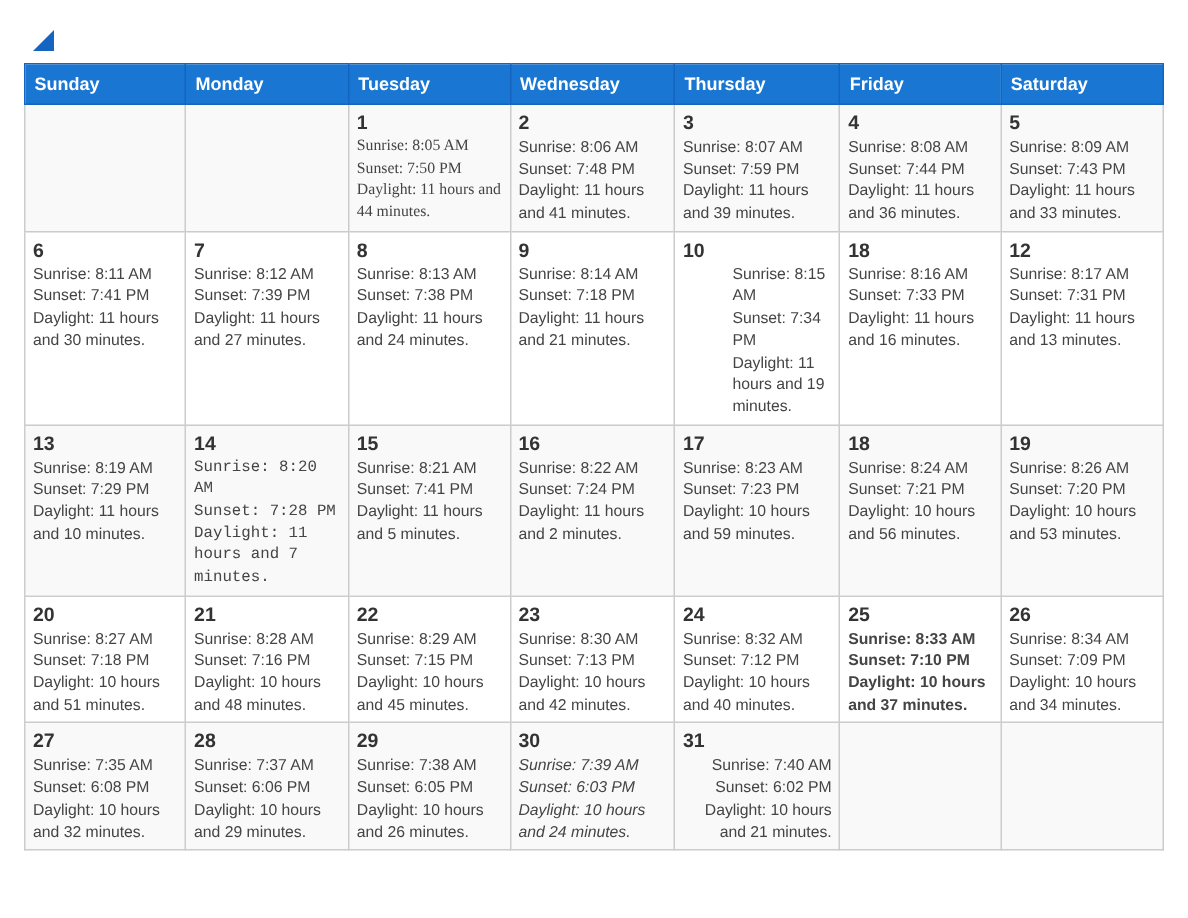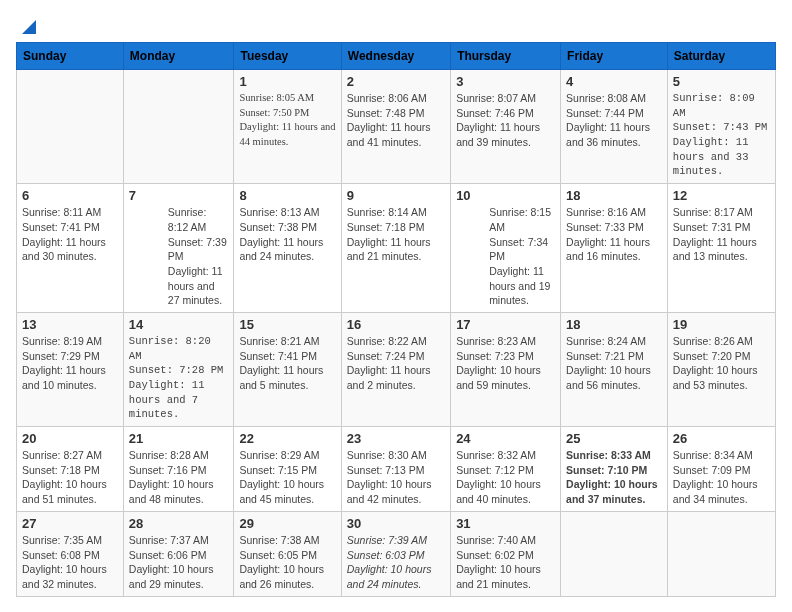--- a/index.html
+++ b/index.html
@@ -32,21 +32,21 @@
       font-size: 16px;
       color: #555;
     }
     .calendar-table {
       width: 100%;
       border-collapse: collapse;
       font-size: 11px;
     }
     .calendar-table thead tr th {
       background-color: #1976d2;
-      color: #000000;
+      color: #ffffff;
       text-align: left;
       padding: 6px 6px;
       font-size: 12px;
       font-weight: bold;
       border: 1px solid #1565c0;
     }
     .calendar-table tbody tr td {
       border: 1px solid #ccc;
       vertical-align: top;
       padding: 4px 5px;
@@ -120,46 +120,46 @@
         </td>
         <td>
           <span class="day-number">2</span>
           <div class="day-info" style="white-space: pre-line;">Sunrise: 8:06 AM
 Sunset: 7:48 PM
 Daylight: 11 hours and 41 minutes.</div>
         </td>
         <td>
           <span class="day-number">3</span>
           <div class="day-info" style="white-space: pre-line;">Sunrise: 8:07 AM
-Sunset: 7:46 PM
+Sunset: 7:59 PM
 Daylight: 11 hours and 39 minutes.</div>
         </td>
         <td>
           <span class="day-number">4</span>
           <div class="day-info" style="white-space: pre-line;">Sunrise: 8:08 AM
 Sunset: 7:44 PM
 Daylight: 11 hours and 36 minutes.</div>
         </td>
         <td>
           <span class="day-number">5</span>
-          <div class="day-info" style="white-space: pre-line; font-family: Liberation Mono, monospace;">Sunrise: 8:09 AM
+          <div class="day-info" style="white-space: pre-line;">Sunrise: 8:09 AM
 Sunset: 7:43 PM
 Daylight: 11 hours and 33 minutes.</div>
         </td>
       </tr>
       <tr>
         <td>
           <span class="day-number">6</span>
           <div class="day-info" style="white-space: pre-line;">Sunrise: 8:11 AM
 Sunset: 7:41 PM
 Daylight: 11 hours and 30 minutes.</div>
         </td>
         <td>
           <span class="day-number">7</span>
-          <div class="day-info" style="white-space: pre-line; margin-left: 39px;">Sunrise: 8:12 AM
+          <div class="day-info" style="white-space: pre-line;">Sunrise: 8:12 AM
 Sunset: 7:39 PM
 Daylight: 11 hours and 27 minutes.</div>
         </td>
         <td>
           <span class="day-number">8</span>
           <div class="day-info" style="white-space: pre-line;">Sunrise: 8:13 AM
 Sunset: 7:38 PM
 Daylight: 11 hours and 24 minutes.</div>
         </td>
         <td>
@@ -295,21 +295,21 @@
 Daylight: 10 hours and 26 minutes.</div>
         </td>
         <td>
           <span class="day-number">30</span>
           <div class="day-info" style="white-space: pre-line; font-style: italic;">Sunrise: 7:39 AM
 Sunset: 6:03 PM
 Daylight: 10 hours and 24 minutes.</div>
         </td>
         <td>
           <span class="day-number">31</span>
-          <div class="day-info" style="white-space: pre-line;">Sunrise: 7:40 AM
+          <div class="day-info" style="white-space: pre-line; text-align: right;">Sunrise: 7:40 AM
 Sunset: 6:02 PM
 Daylight: 10 hours and 21 minutes.</div>
         </td>
         <td class="empty-cell"></td>
         <td class="empty-cell"></td>
       </tr>
     </tbody>
 </table>
 
 </body></html>

